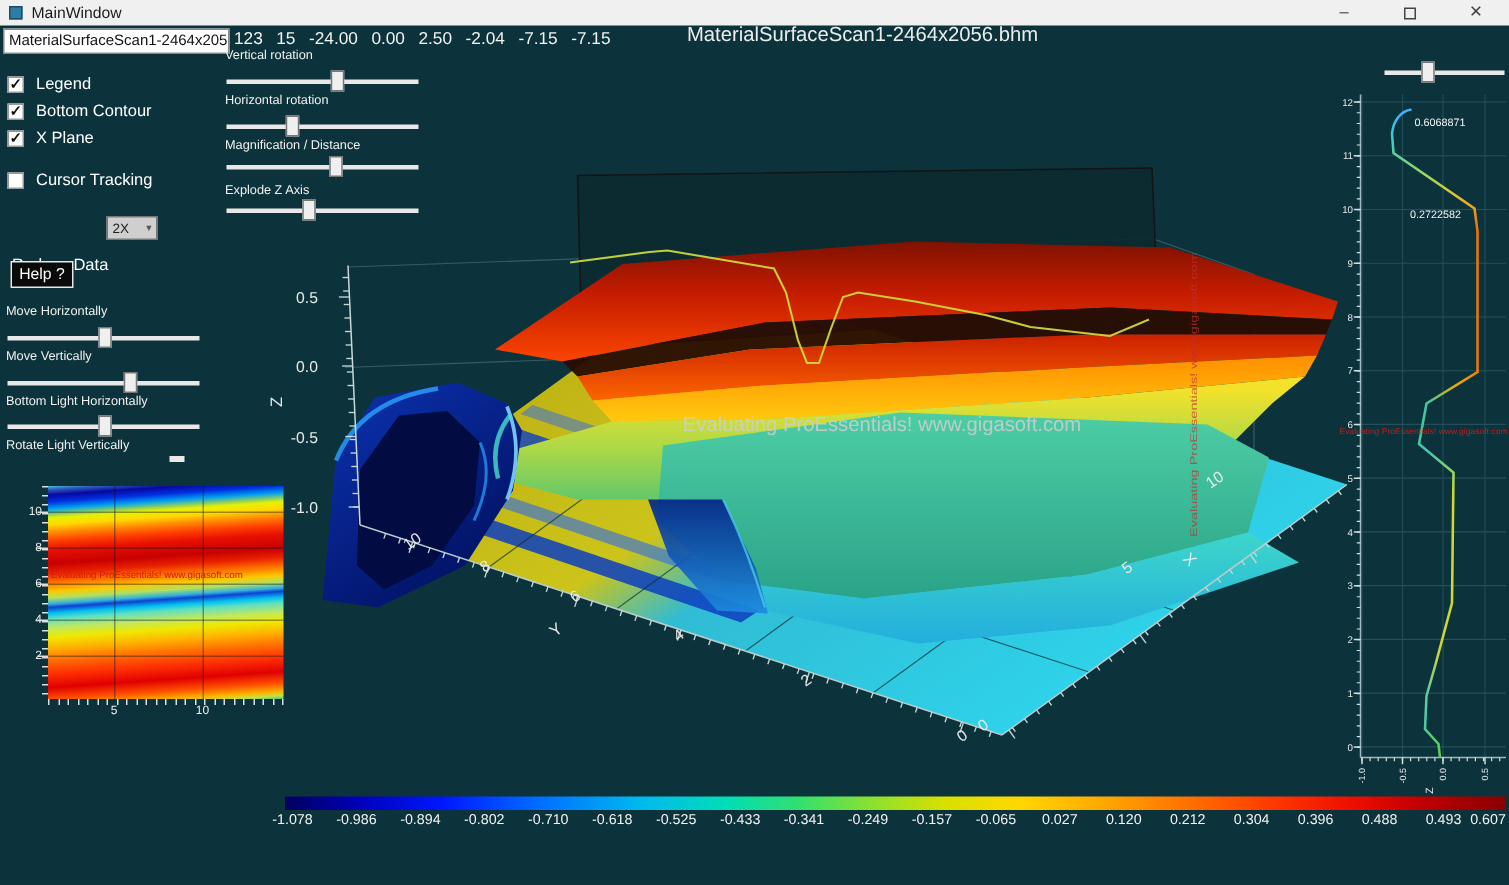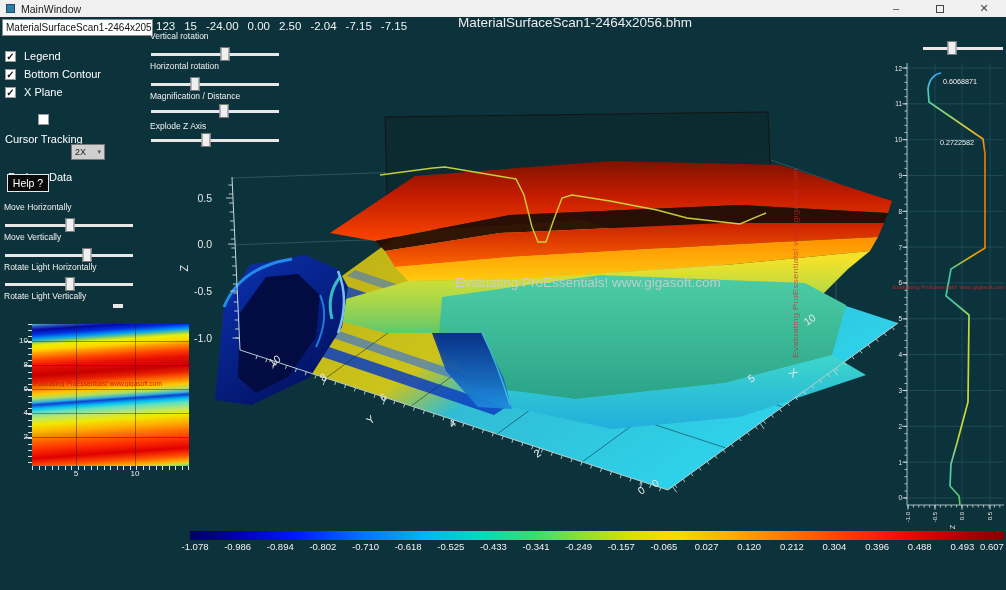--- a/index.html
+++ b/index.html
@@ -118,21 +118,21 @@
       <div>Legend</div>
     </div>
     <div class="cb-row" style="top: 68px;">
       <div class="cb-box">✓</div>
       <div>Bottom Contour</div>
     </div>
     <div class="cb-row" style="top: 86px;">
       <div class="cb-box">✓</div>
       <div>X Plane</div>
     </div>
-    <div class="cb-row" style="top: 114px; flex-direction: column;">
+    <div class="cb-row" style="top: 114px;">
       <div class="cb-box"></div>
       <div>Cursor Tracking</div>
     </div>
   </div>
 <div class="reduce-label">Reduce Data</div>
 <div class="reduce-select">
   <span>2X</span>
   <span class="chev">▾</span>
 </div>
 <div class="help-btn">Help ?</div>
@@ -140,21 +140,21 @@
     <div class="sl-label" style="left: 4px; top: 202px;">Move Horizontally</div>
     <div class="slider" style="left: 5px; top: 218px; width: 128px;">
       <div class="track"></div>
       <div class="thumb" style="left: 51%;"></div>
     </div>
     <div class="sl-label" style="left: 4px; top: 232px;">Move Vertically</div>
     <div class="slider" style="left: 5px; top: 248px; width: 128px;">
       <div class="track"></div>
       <div class="thumb" style="left: 64%;"></div>
     </div>
-    <div class="sl-label" style="left: 4px; top: 262px;">Rotate Light Horizontally</div>
+    <div class="sl-label" style="left: 4px; top: 262px;">Bottom Light Horizontally</div>
     <div class="slider" style="left: 5px; top: 277px; width: 128px;">
       <div class="track"></div>
       <div class="thumb" style="left: 51%;"></div>
     </div>
     <div class="sl-label" style="left: 4px; top: 291px; text-align: right;">Rotate Light Vertically</div>
     <div class="slider thumb-only" style="left: 5px; top: 299px; width: 128px;">
       <div class="thumb" style="left: 88%;"></div>
     </div>
   </div>
 <div id="view-sliders">

